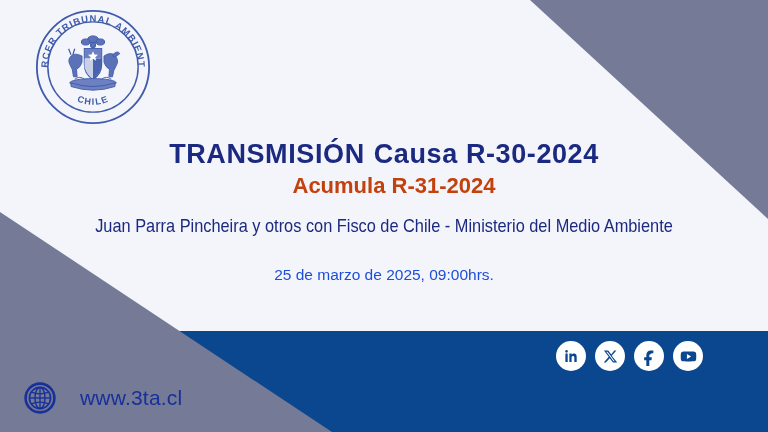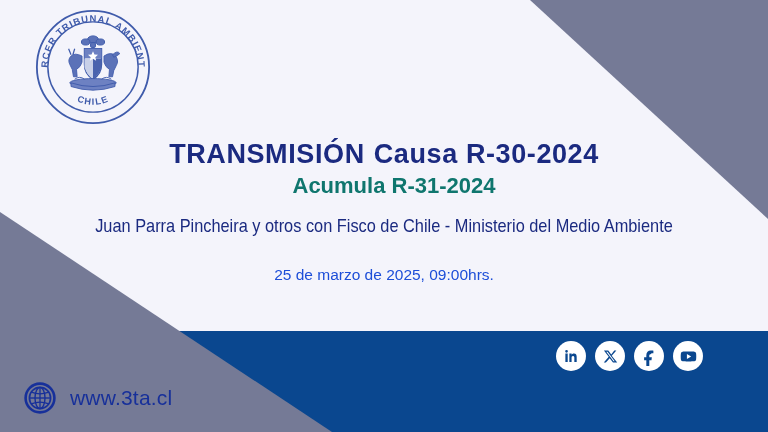--- a/index.html
+++ b/index.html
@@ -30,21 +30,21 @@
   .line-title{
     color:#1b2a80;
     font-size:27px;
     font-weight:bold;
     letter-spacing:.6px;
     line-height:1.1;
     white-space:nowrap;
   }
   .line-title .sp{display:inline-block;width:9px;}
   .line-sub{
-    color:#0f766e;
+    color:#c2410c;
     font-size:22px;
     font-weight:bold;
     line-height:1.45;
     white-space:nowrap;
     margin-left:20px;
   }
   .line-case{
     color:#1b2a80;
     font-size:19px;
     font-weight:normal;
@@ -71,21 +71,21 @@
   .soc{
     width:30px;height:30px;border-radius:50%;
     background:#ffffff;
     display:flex;align-items:center;justify-content:center;
   }
   .soc svg{display:block;}
 
   
   .website{
     position:absolute;left:24px;top:382px;
-    display:flex;align-items:center;gap:14px;
+    display:flex;align-items:center;gap:24px;
   }
   .globe{width:32px;height:32px;display:block;}
   .website-label{
     color:#17309a;font-size:21px;font-weight:normal;letter-spacing:.2px;
     white-space:nowrap;
   }
 </style>
 </head>
 <body>
 

